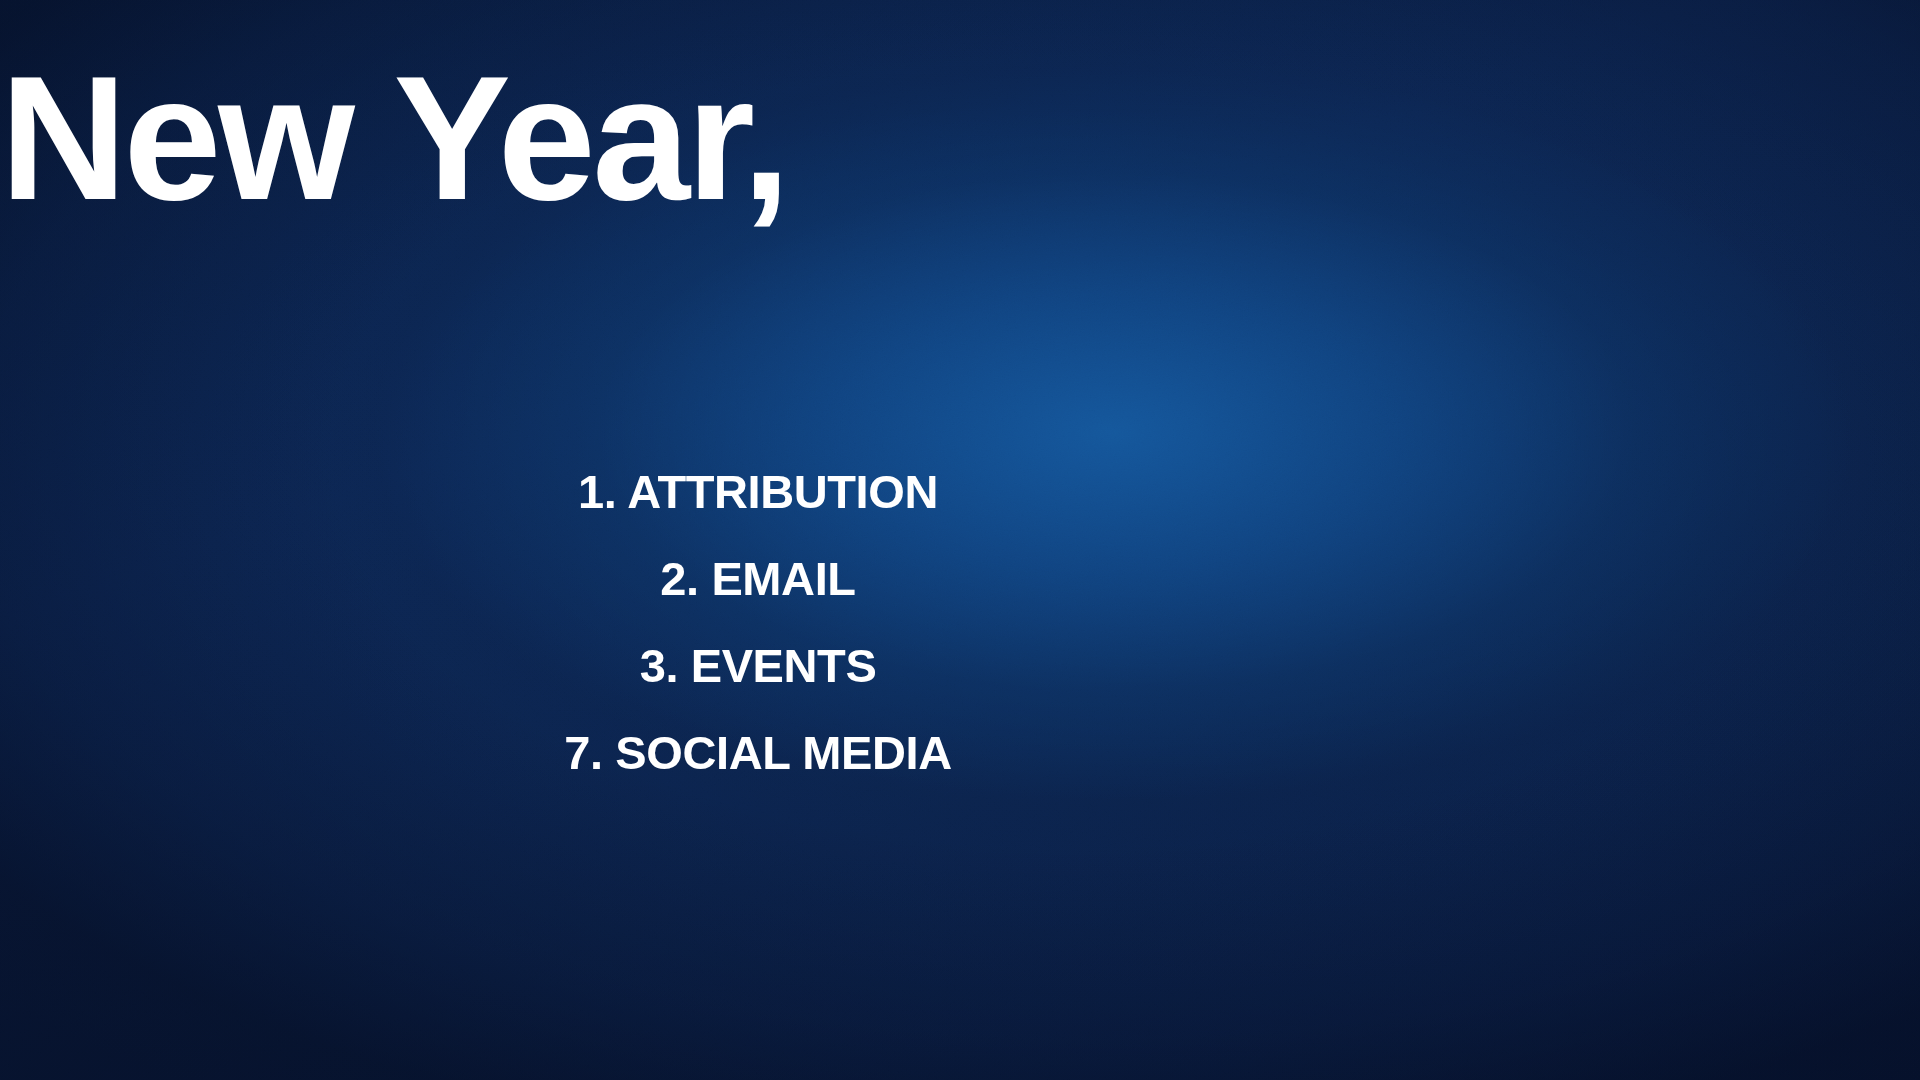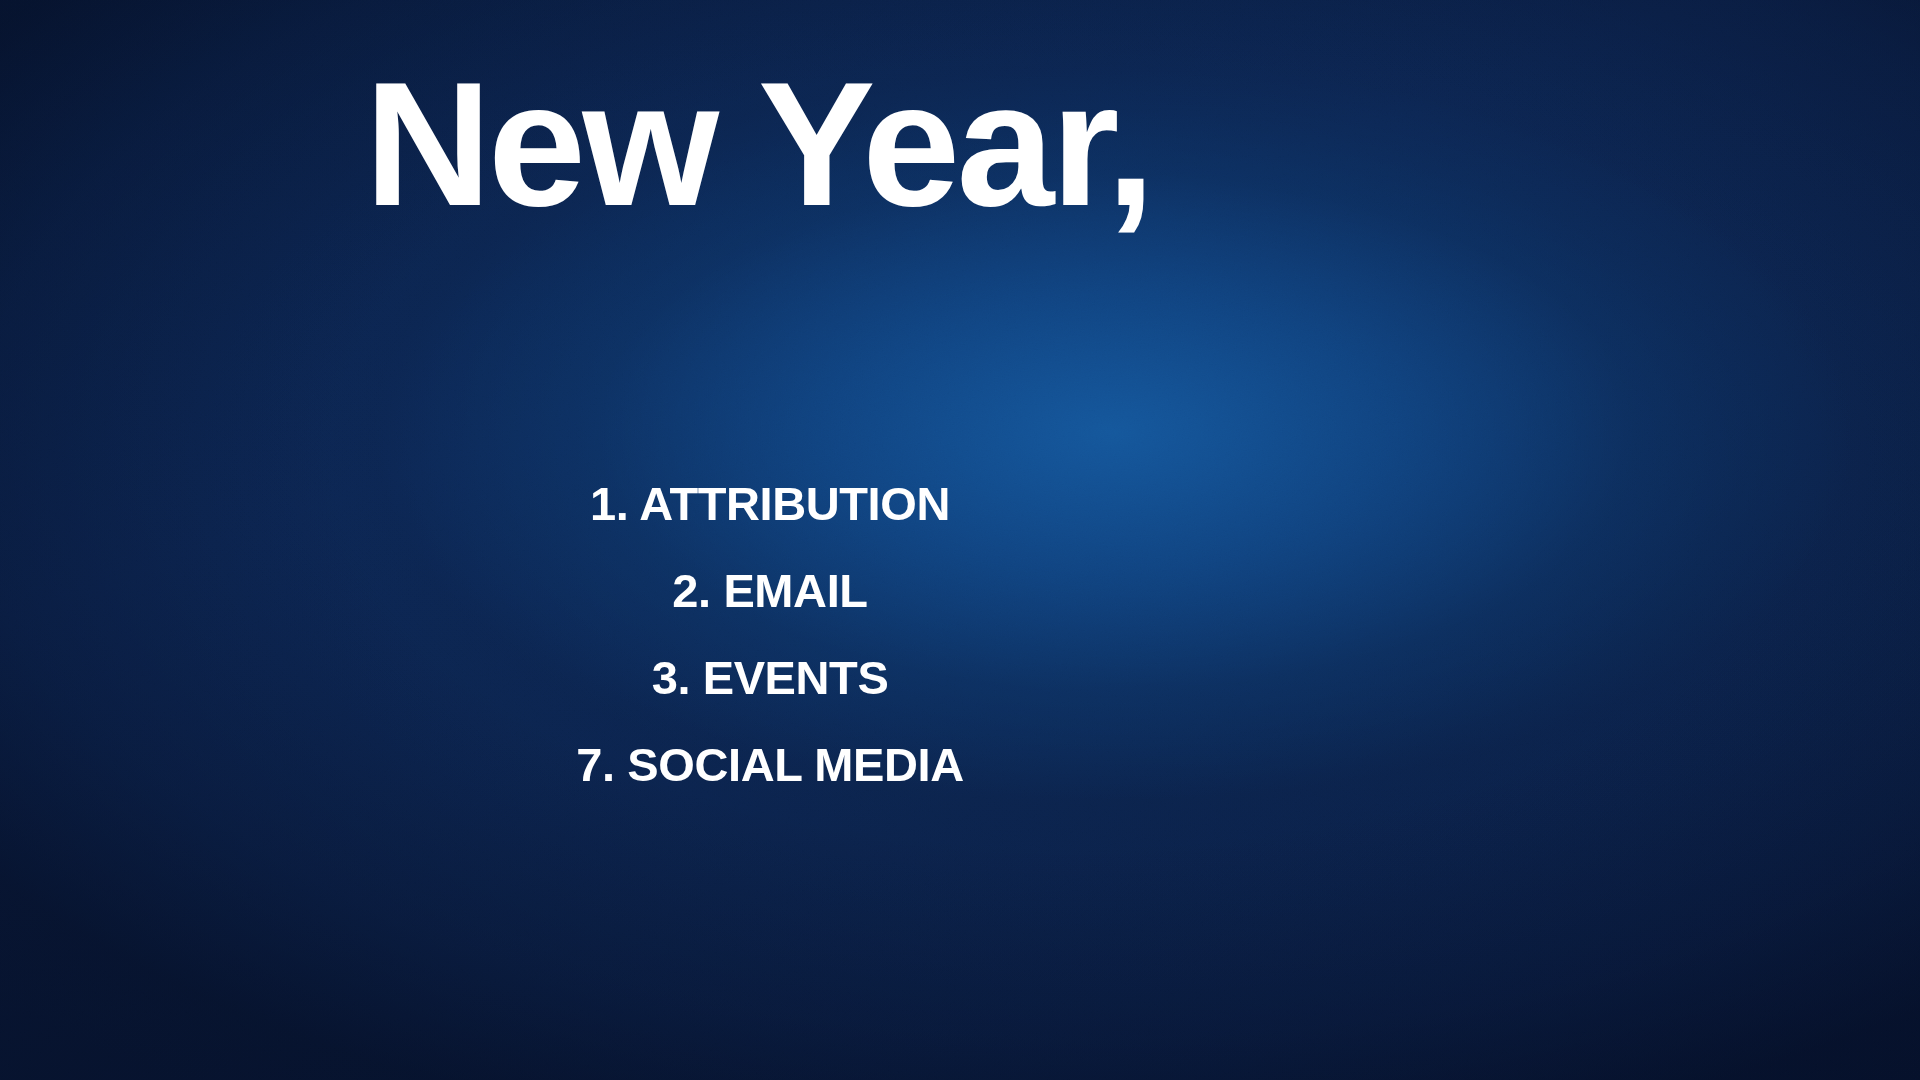--- a/index.html
+++ b/index.html
@@ -56,23 +56,22 @@
   #content {
     position: absolute;
     inset: 0;
     z-index: 3;
   }
 
   
   .title-block {
     position: absolute;
     left: 0;
-    top: 60px;
+    top: 54px;
     width: 1516px;           
-    text-align: center;
     color: #ffffff;
   }
 
   .title-line {
     display: block;
     font-size: 176px;
     font-weight: 700;
     line-height: 0.96;
     letter-spacing: -3.5px;
     white-space: nowrap;
@@ -81,21 +80,21 @@
   .title-line.line-2 {
     letter-spacing: -2px;
   }
 
   
   .tactics-list {
     position: absolute;
     left: 0;
     top: 468px;
     width: 1516px;           
-    margin: 12px;
+    margin: 0;
     padding: 0;
     list-style: none;
     text-align: center;
     color: #ffffff;
   }
 
   .tactic-item {
     display: block;
     font-size: 47px;
     font-weight: 700;

